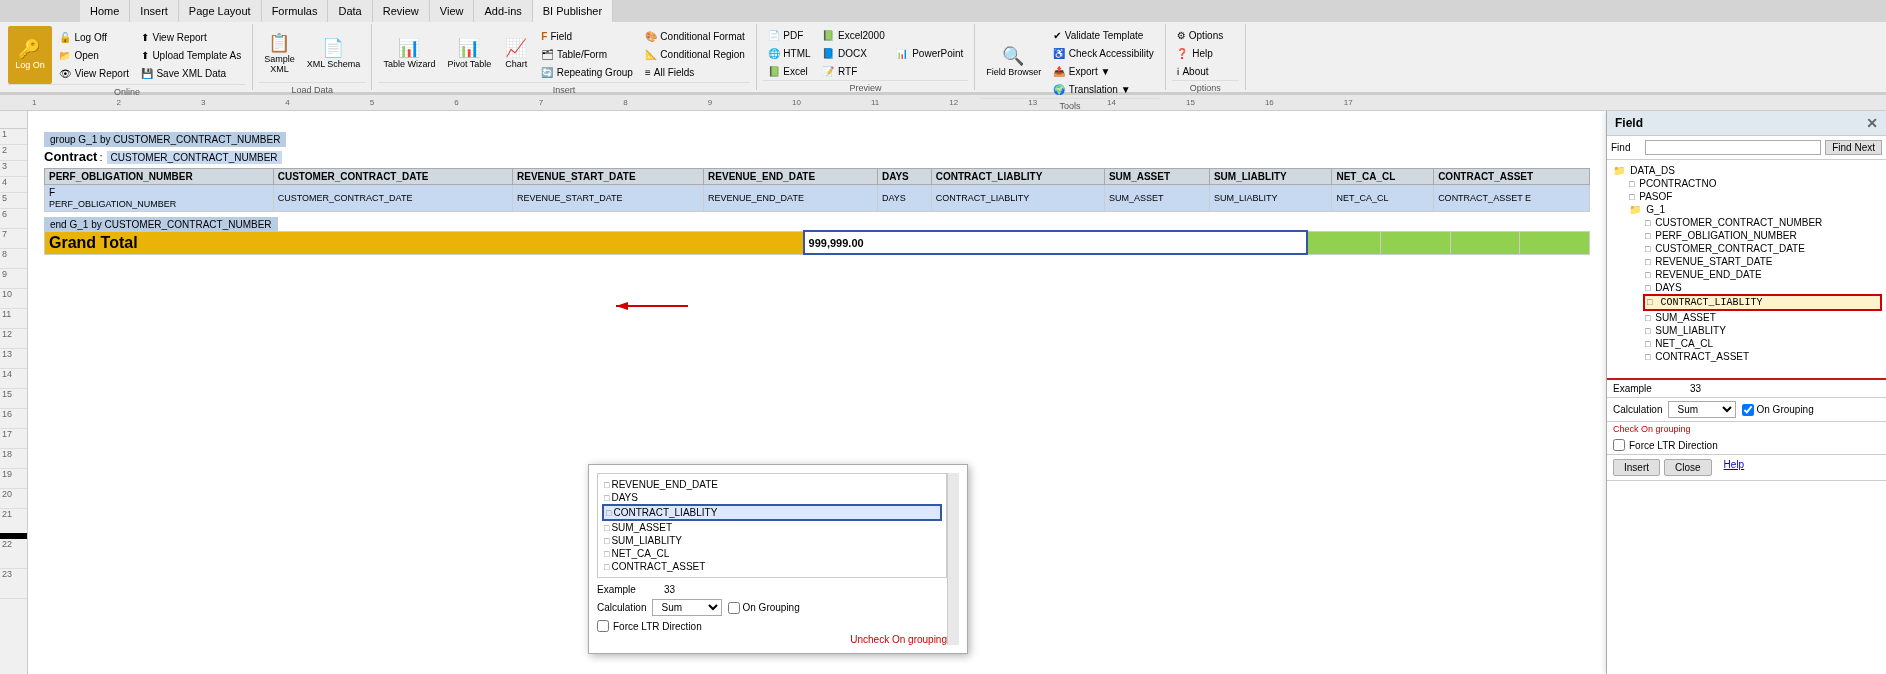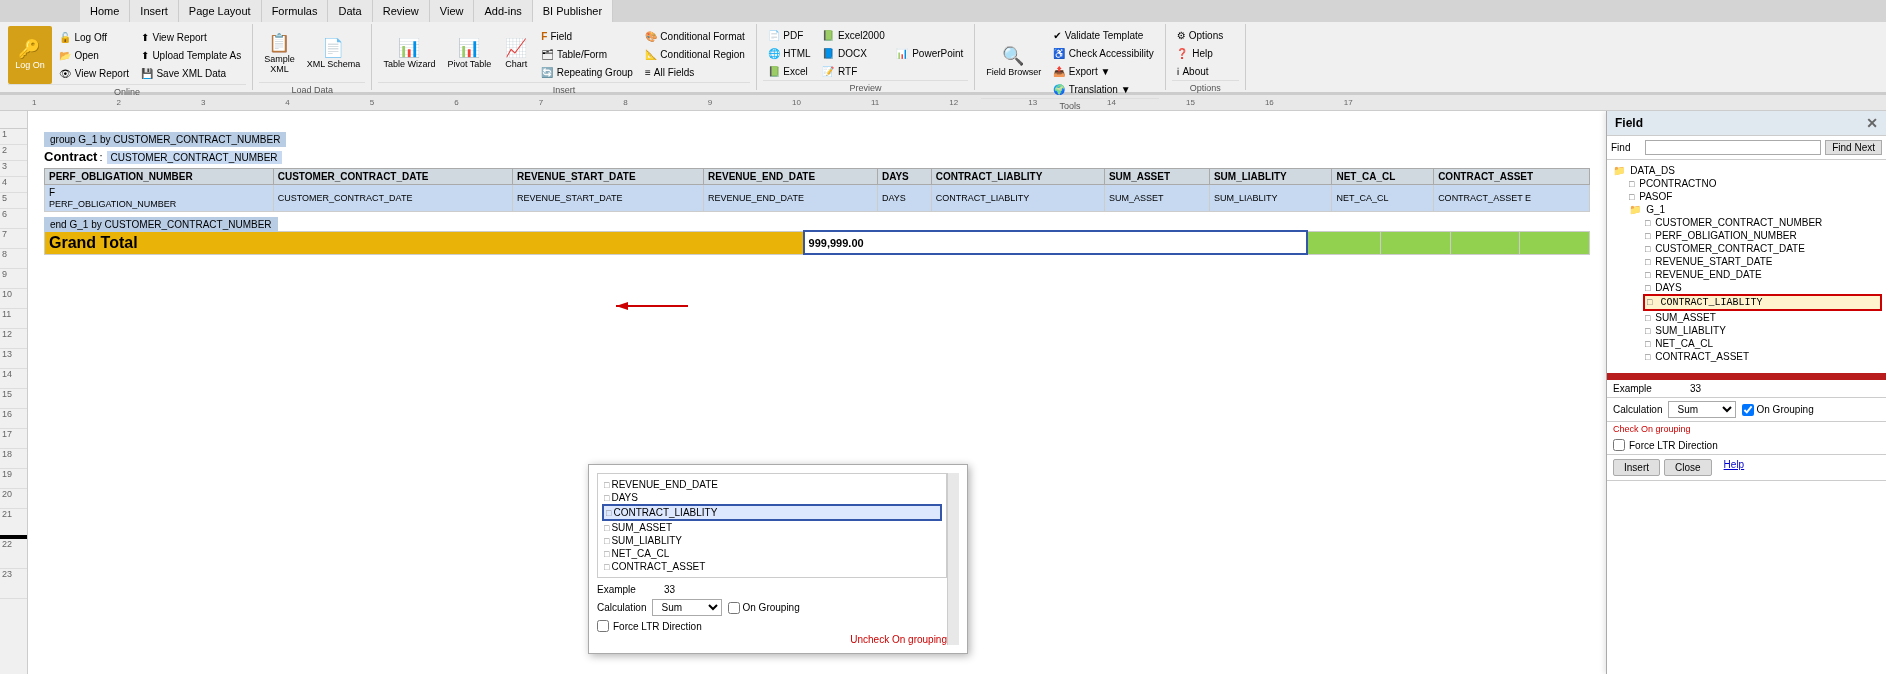--- a/index.html
+++ b/index.html
@@ -37,21 +37,21 @@
     .subtotal-row { background: #c6d9f1; font-weight: bold; font-size: 12px; }
 
     
     .field-panel { width: 280px; background: white; border-left: 1px solid #aaa; display: flex; flex-direction: column; box-shadow: -2px 0 5px rgba(0,0,0,0.1); position: relative; }
     .panel-header { background: #e0e8f0; padding: 4px 8px; font-weight: bold; font-size: 12px; display: flex; justify-content: space-between; align-items: center; border-bottom: 1px solid #ccc; }
     .panel-close { cursor: pointer; font-size: 14px; color: #666; }
     .panel-search { display: flex; padding: 4px; gap: 4px; border-bottom: 1px solid #ccc; justify-content: flex-end; }
     .panel-search-label { font-size: 10px; display: flex; align-items: center; min-width: 30px; }
     .panel-search-input { flex: 1; border: 1px solid #aaa; padding: 1px 3px; font-size: 10px; }
     .panel-search-btn { padding: 1px 6px; font-size: 10px; background: #e0e0e0; border: 1px solid #aaa; cursor: pointer; }
-    .panel-tree { flex: 1; overflow-y: auto; padding: 4px; font-size: 10px; border-bottom: 7px solid #b91c1c; max-height: 220px; }
+    .panel-tree { flex: 1; overflow-y: auto; padding: 4px; font-size: 10px; border-bottom: 2px solid #b91c1c; max-height: 220px; }
     .tree-item { padding: 1px 2px; cursor: pointer; white-space: nowrap; }
     .tree-item.selected { background: #fff3cd; border: 1px solid #cc0000; font-family: Liberation Mono, monospace; }
     .tree-indent { margin-left: 16px; }
     .tree-indent2 { margin-left: 32px; }
     .tree-icon { color: #666; margin-right: 2px; font-size: 9px; }
     .folder-icon { color: #c8a000; margin-right: 2px; }
     .panel-example { display: flex; align-items: center; padding: 3px 6px; gap: 8px; font-size: 10px; border-bottom: 1px solid #ccc; }
     .panel-calc { display: flex; align-items: center; padding: 3px 6px; gap: 6px; font-size: 10px; border-bottom: 1px solid #ccc; }
     .calc-dropdown { border: 1px solid #aaa; padding: 1px 4px; font-size: 10px; background: white; min-width: 60px; cursor: pointer; }
     .panel-ltr { display: flex; align-items: center; padding: 3px 6px; gap: 4px; font-size: 10px; border-bottom: 1px solid #ccc; }
@@ -320,21 +320,21 @@
         <div style="height:20px;border-bottom:1px solid #ddd;padding-left:2px;">11</div>
         <div style="height:20px;border-bottom:1px solid #ddd;padding-left:2px;">12</div>
         <div style="height:20px;border-bottom:1px solid #ddd;padding-left:2px;">13</div>
         <div style="height:20px;border-bottom:1px solid #ddd;padding-left:2px;">14</div>
         <div style="height:20px;border-bottom:1px solid #ddd;padding-left:2px;">15</div>
         <div style="height:20px;border-bottom:1px solid #ddd;padding-left:2px;">16</div>
         <div style="height:20px;border-bottom:1px solid #ddd;padding-left:2px;">17</div>
         <div style="height:20px;border-bottom:1px solid #ddd;padding-left:2px;">18</div>
         <div style="height:20px;border-bottom:1px solid #ddd;padding-left:2px;">19</div>
         <div style="height:20px;border-bottom:1px solid #ddd;padding-left:2px;">20</div>
-        <div style="height:30px;border-bottom:4px solid #000000;padding-left:2px;">21</div>
+        <div style="height:30px;border-bottom:6px solid #000000;padding-left:2px;">21</div>
         <div style="height:30px;border-bottom:1px solid #ddd;padding-left:2px;">22</div>
         <div style="height:30px;border-bottom:1px solid #ddd;padding-left:2px;">23</div>
       </div>
 
       <div style="flex:1;padding:6px 16px;overflow:auto;position:relative;">
 
         <div style="height:16px;"></div>
 
         <div style="margin-bottom:4px;">
           <span style="background:#b8cce4;padding:2px 6px;font-size:10px;">group G_1 by CUSTOMER_CONTRACT_NUMBER</span>

